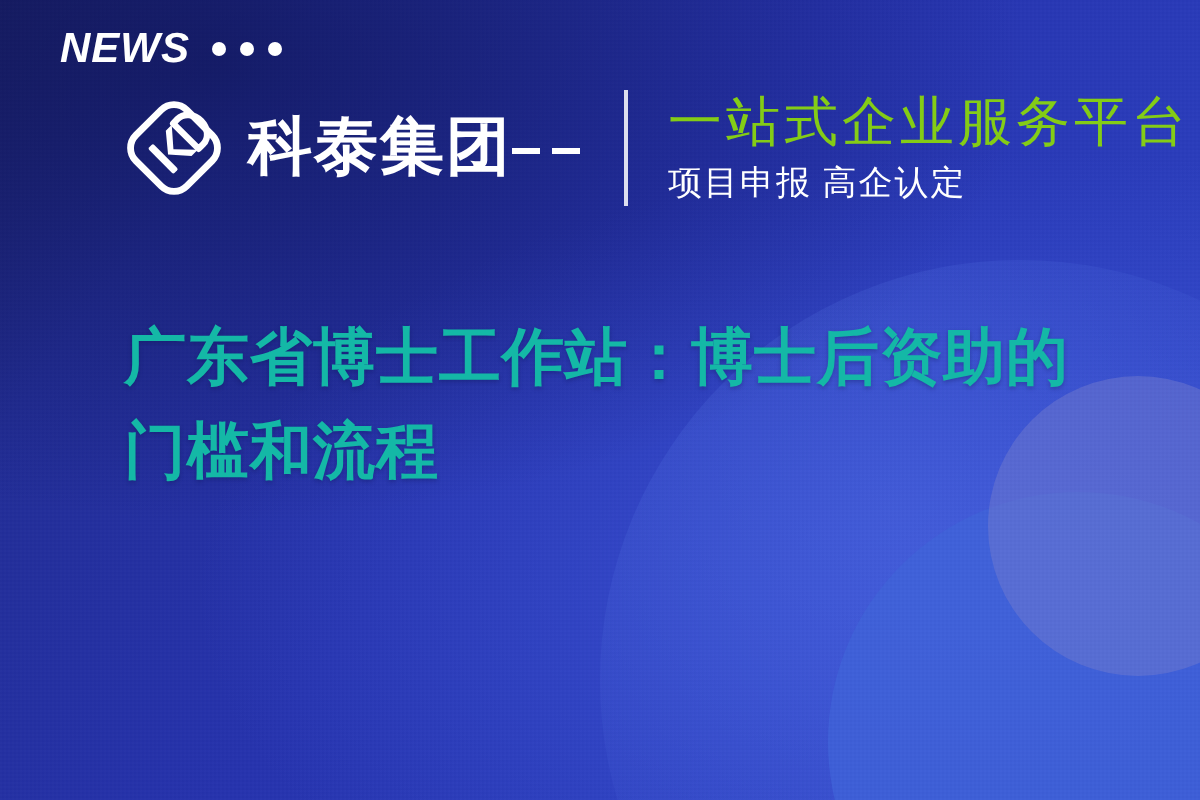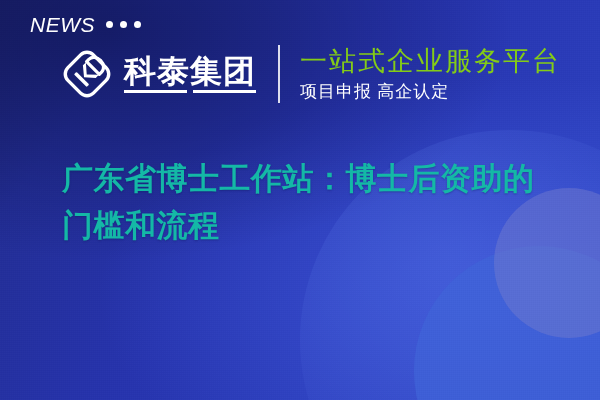--- a/index.html
+++ b/index.html
@@ -80,21 +80,21 @@
     left: 30px;
     top: 14px;
     display: flex;
     align-items: center;
     gap: 11px;
     z-index: 5;
   }
   .news-word {
     color: #ffffff;
     font-size: 21px;
-    font-weight: normal;
+    font-weight: bold;
     font-style: italic;
     letter-spacing: .5px;
     line-height: 1;
   }
   .news-dots {
     display: flex;
     gap: 7px;
     align-items: center;
   }
   .news-dots i {
@@ -117,21 +117,21 @@
   .logo-mark {
     width: 58px;
     height: 58px;
     flex: 0 0 auto;
     margin-right: 8px;
   }
   .logo-mark svg { display: block; }
 
   .brand-names {
     display: flex;
-    flex-direction: column;
+    flex-direction: row;
     align-items: stretch;
     justify-content: center;
   }
   .brand-cn {
     color: #ffffff;
     font-size: 32px;
     font-weight: bold;
     letter-spacing: 1px;
     line-height: 1.05;
     white-space: nowrap;

